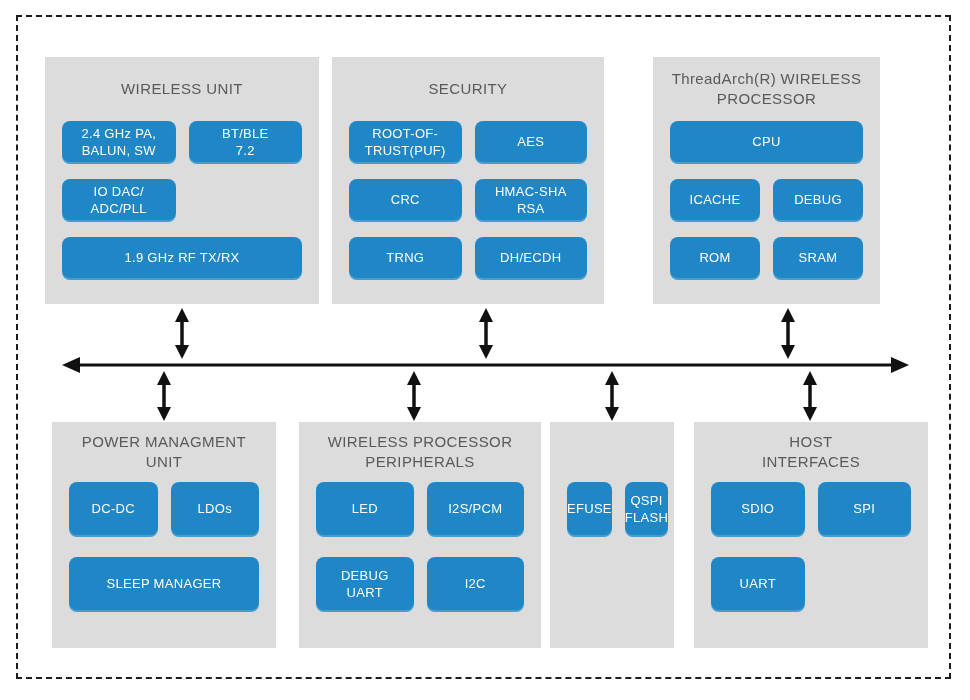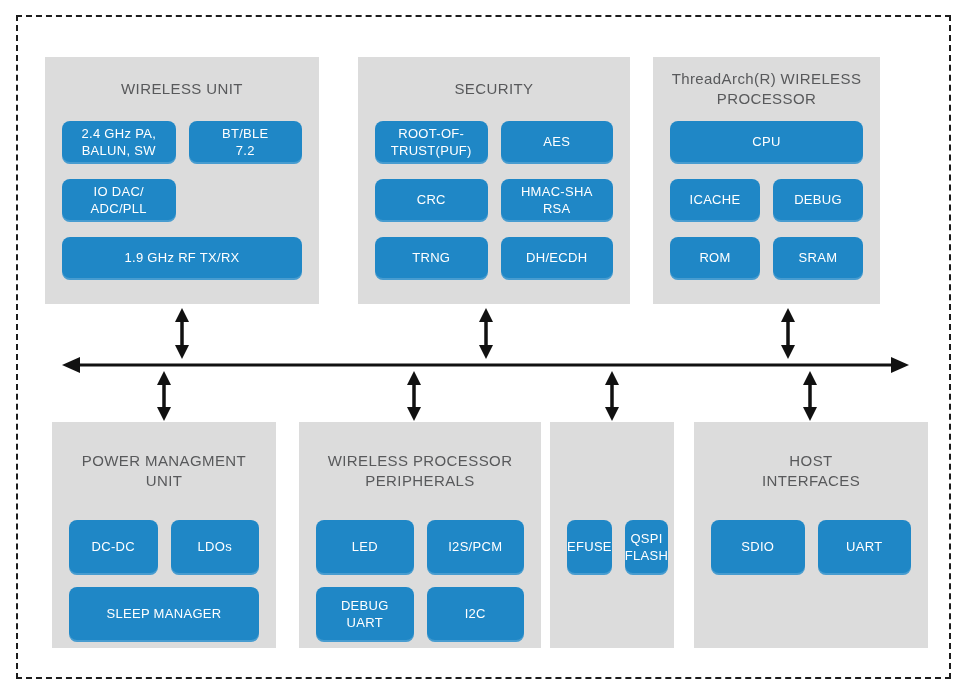--- a/index.html
+++ b/index.html
@@ -16,38 +16,38 @@
     padding:0 17px;
   }
   .block .title{
     display:flex;align-items:center;justify-content:center;
     text-align:center;white-space:pre-line;
     font-size:15px;letter-spacing:0.4px;color:#58595b;line-height:1.35;
   }
   .top-block{top:57px;height:247px;}
   .top-block .title{height:64px;}
   .bottom-block{top:422px;height:226px;}
-  .bottom-block .title{height:98px;}
+  .bottom-block .title{height:60px;}
   .grid{
     display:grid;grid-template-columns:repeat(2,1fr);
     column-gap:13px;
   }
   .top-grid{grid-auto-rows:43px;row-gap:15px;}
-  .bottom-grid{grid-auto-rows:55px;row-gap:12px;}
+  .bottom-grid{grid-auto-rows:55px;row-gap:20px;}
   .one-col{grid-template-columns:1fr 1fr;}
   .chip{
     background:#1f87c6;color:#ffffff;border-radius:8px;
     display:flex;align-items:center;justify-content:center;
     text-align:center;white-space:pre-line;
     font-size:13px;line-height:1.3;letter-spacing:0.3px;
     box-shadow:inset 0 -2px 0 rgba(255,255,255,0.18);
   }
   .span2{grid-column:1 / span 2;}
   #b-wm{left:45px;width:274px;}
-  #b-sec{left:358px;width:272px;}
+  #b-sec{left:332px;width:272px;}
   #b-ta{left:653px;width:227px;}
   #b-pmu{left:52px;width:224px;}
   #b-wpp{left:299px;width:242px;}
   #b-mem{left:550px;width:124px;}
   #b-host{left:694px;width:234px;}
   .bus{
     position:absolute;left:0;top:0;width:970px;height:700px;
     pointer-events:none;
   }
 </style>
@@ -124,20 +124,21 @@
       <div class="chip">EFUSE</div>
       <div class="chip">QSPI FLASH</div>
     </div>
   </section>
 
   <section class="block bottom-block" id="b-host">
     <div class="title">HOST
 INTERFACES</div>
     <div class="grid bottom-grid">
       <div class="chip">SDIO</div>
+      <div class="chip">SPI</div>
       <div class="chip">UART</div>
     </div>
   </section>
 
   <svg class="bus" id="bus-svg" viewBox="0 0 970 700" xmlns="http://www.w3.org/2000/svg">
       <line x1="76" y1="365" x2="895" y2="365" stroke="#111111" stroke-width="3"></line>
       <polygon points="62,365 80,357 80,373" fill="#111111"></polygon>
       <polygon points="909,365 891,357 891,373" fill="#111111"></polygon>
       <line x1="182" y1="320" x2="182" y2="347" stroke="#111111" stroke-width="3.5"></line>
       <polygon points="182,308 175,322 189,322" fill="#111111"></polygon>

